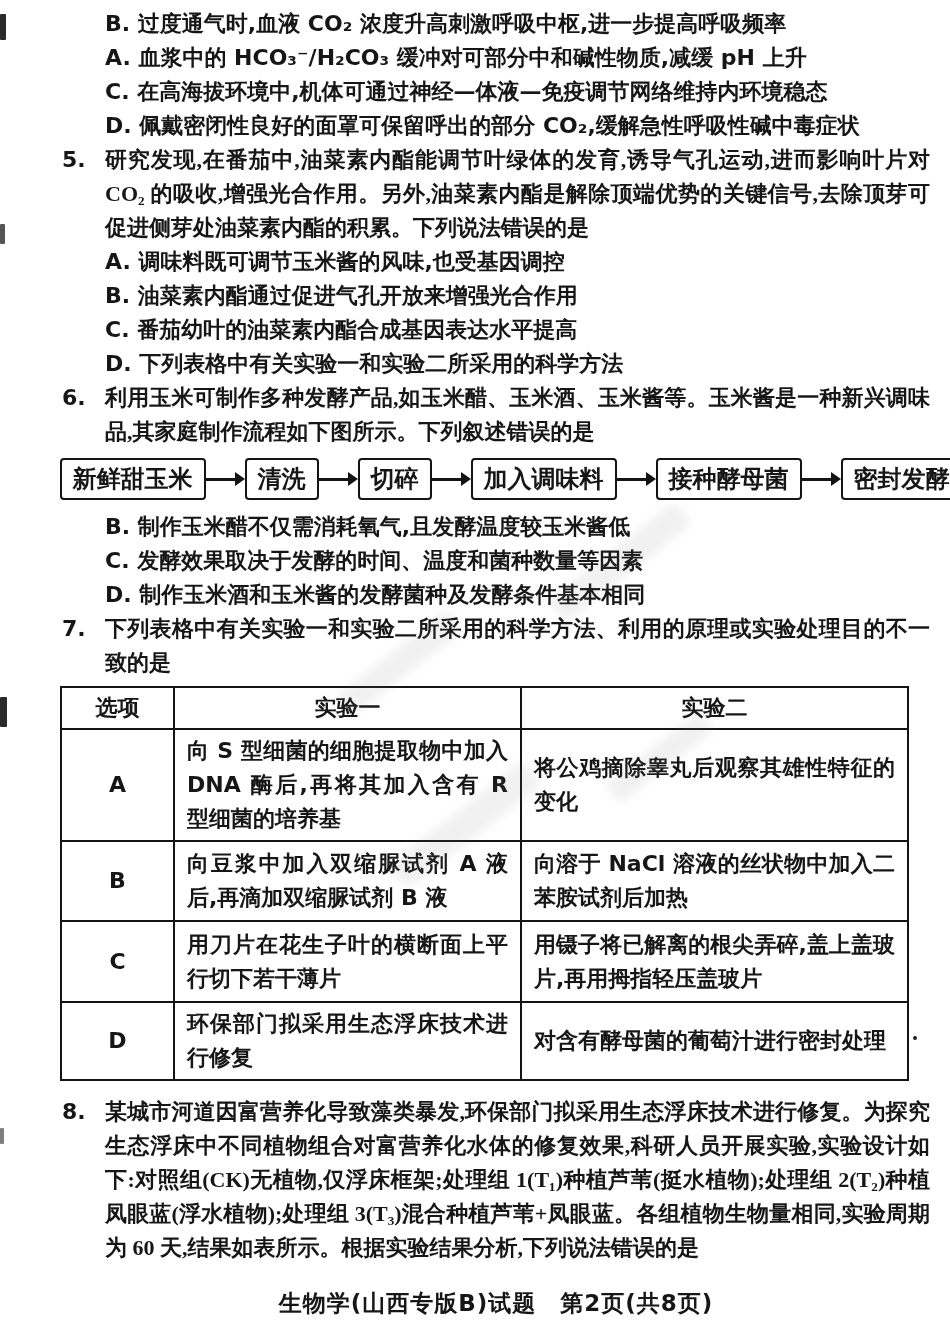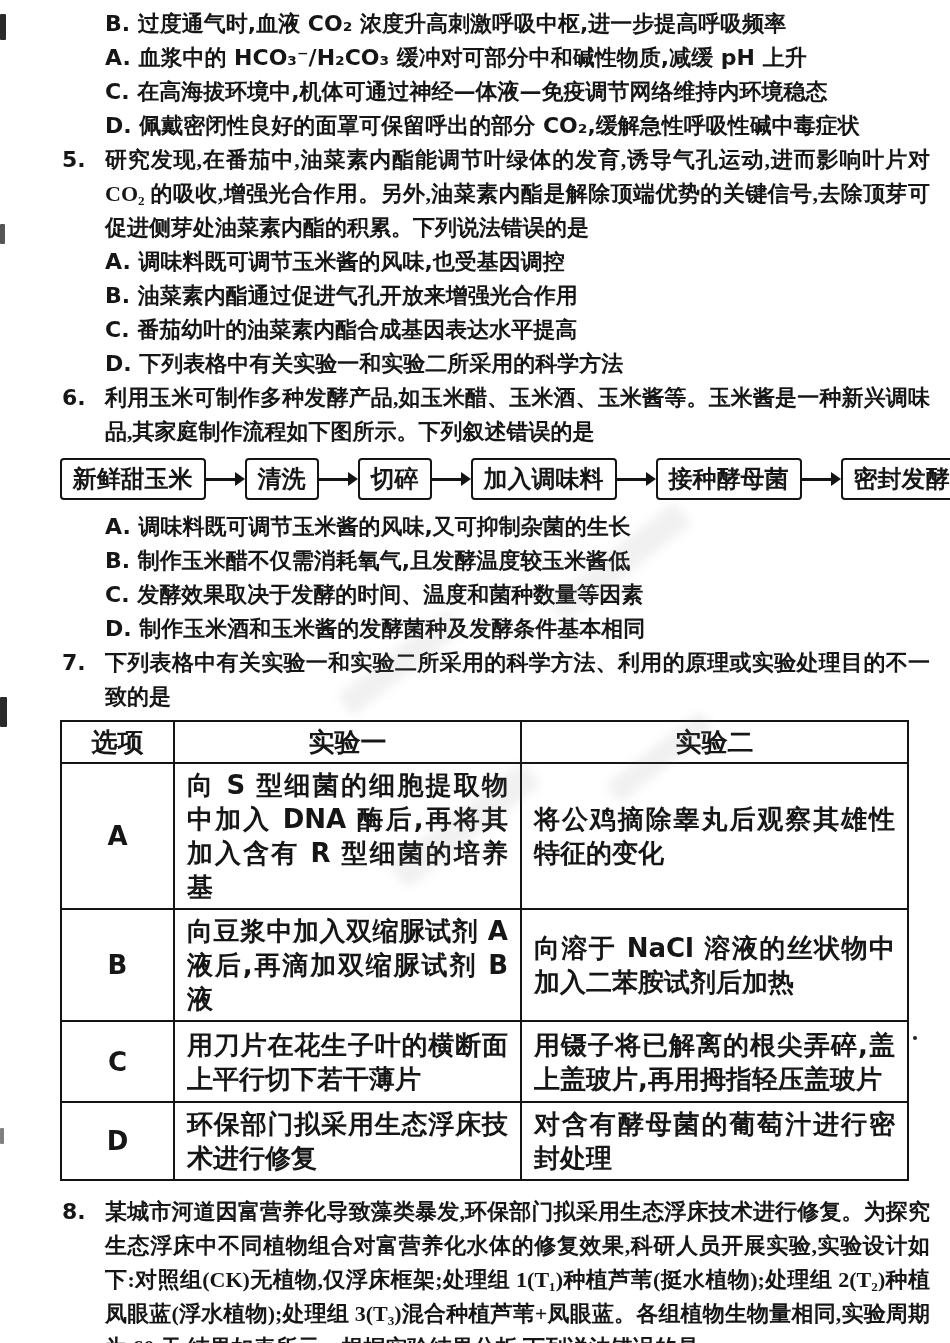--- a/index.html
+++ b/index.html
@@ -81,21 +81,21 @@
     border-collapse: collapse;
     width: 847px;
     margin: 6px 0 10px -2px;
     table-layout: fixed;
   }
   table.exp col.c1 { width: 113px; }
   table.exp col.c2 { width: 347px; }
   table.exp col.c3 { width: 387px; }
   table.exp th, table.exp td {
     border: 2.5px solid #141414;
-    font-size: 26px;
+    font-size: 22px;
     vertical-align: middle;
   }
   table.exp th {
     height: 40px;
     text-align: center;
     font-weight: 700;
     padding: 0;
   }
   table.exp td.optcell {
     text-align: center;
@@ -165,21 +165,20 @@
       <div class="farrow"></div>
       <div class="fbox">切碎</div>
       <div class="farrow"></div>
       <div class="fbox">加入调味料</div>
       <div class="farrow"></div>
       <div class="fbox">接种酵母菌</div>
       <div class="farrow"></div>
       <div class="fbox">密封发酵</div>
     </div>
 
-    <div class="option">A. 调味料既可调节玉米酱的风味,又可抑制杂菌的生长</div>
     <div class="option">B. 制作玉米醋不仅需消耗氧气,且发酵温度较玉米酱低</div>
     <div class="option">C. 发酵效果取决于发酵的时间、温度和菌种数量等因素</div>
     <div class="option">D. 制作玉米酒和玉米酱的发酵菌种及发酵条件基本相同</div>
   </div>
 
   <div class="question">
     <span class="qnum">7.</span>
     <div class="stem">下列表格中有关实验一和实验二所采用的科学方法、利用的原理或实验处理目的不一致的是</div>
 
     <table class="exp">

